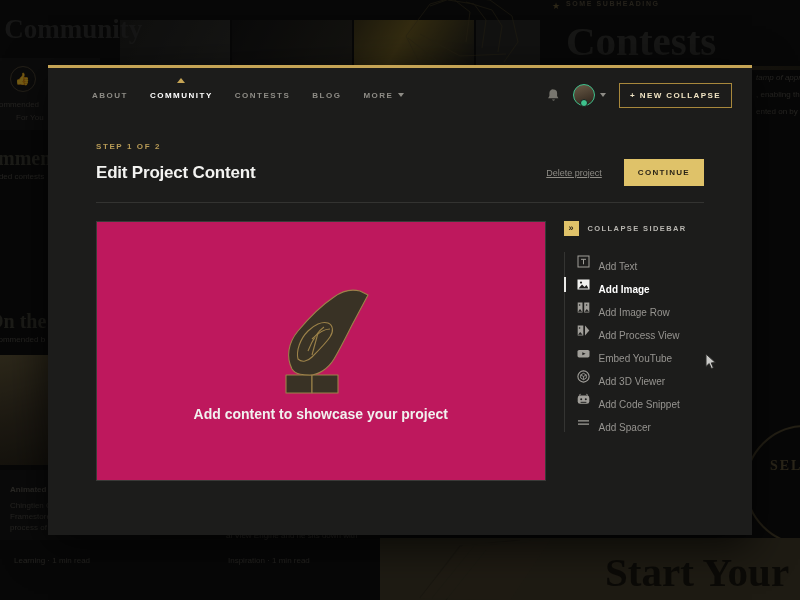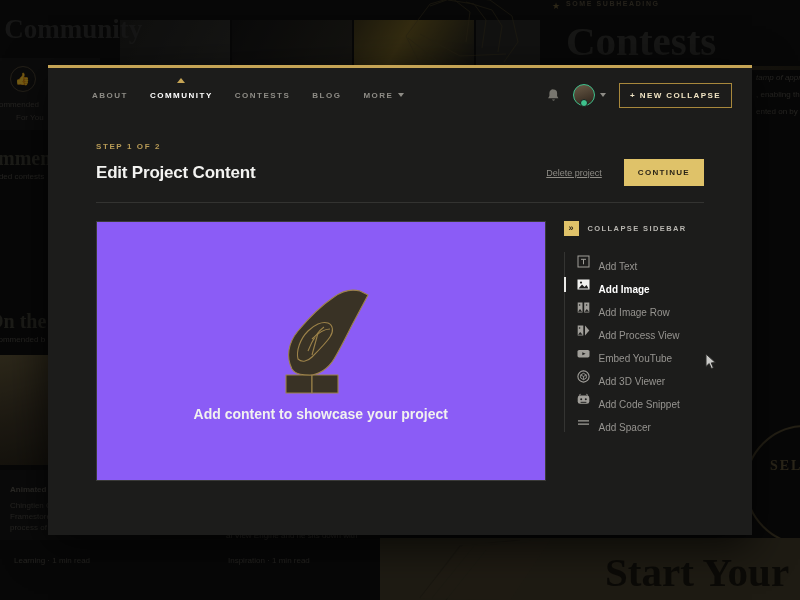--- a/index.html
+++ b/index.html
@@ -146,21 +146,21 @@
     padding: 9px 14px; cursor: pointer; white-space: nowrap;
     font-family: "Liberation Sans", sans-serif;
   }
   .divider { height: 1px; background: #333331; margin-top: 16px; }
 
   
   .split { display: flex; margin-top: 18px; }
   .canvas {
     width: 480px; height: 260px;
     border: 1px solid #3a3a38;
-    background: #8b5cf6;
+    background: #be185d;
     display: flex; flex-direction: column; align-items: center; justify-content: center;
   }
   .canvas-art { width: 130px; height: 115px; }
   .canvas-text { font-size: 14px; font-weight: 700; color: #f1f1ef; margin-top: 10px; }
 
   
   .side { margin-left: 18px; width: 150px; }
   .collapse-row { display: flex; align-items: center; gap: 9px; cursor: pointer; }
   .collapse-btn {
     width: 15px; height: 15px; background: #dfc269; color: #2b2417;

